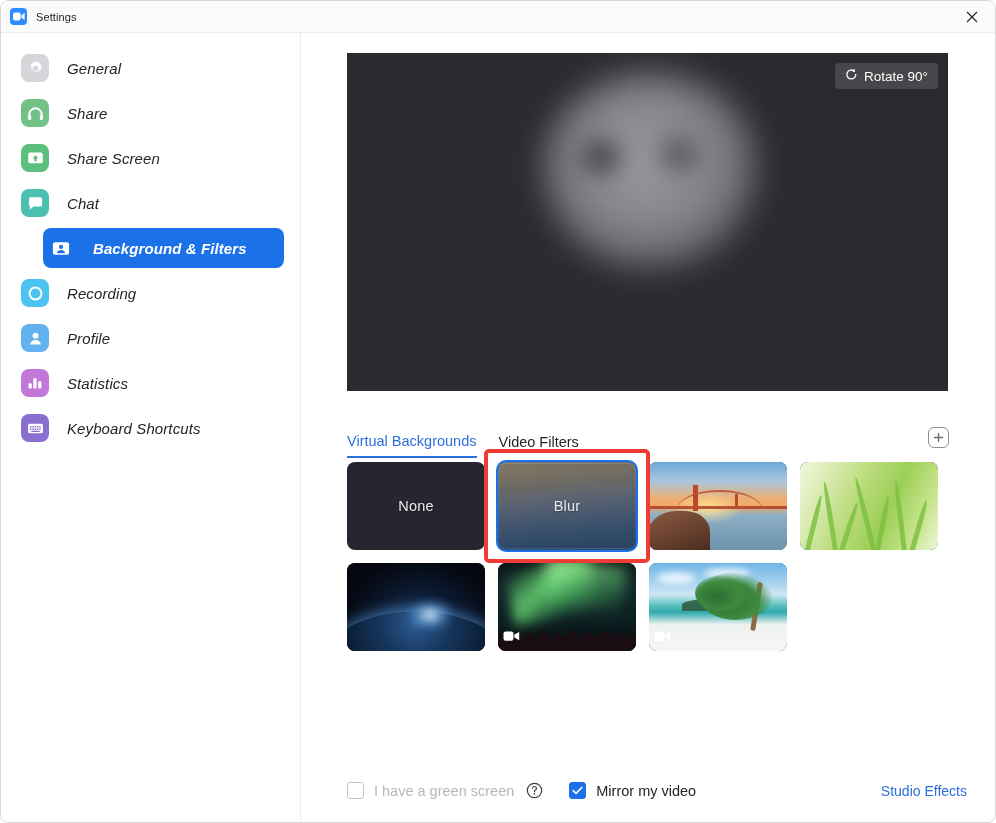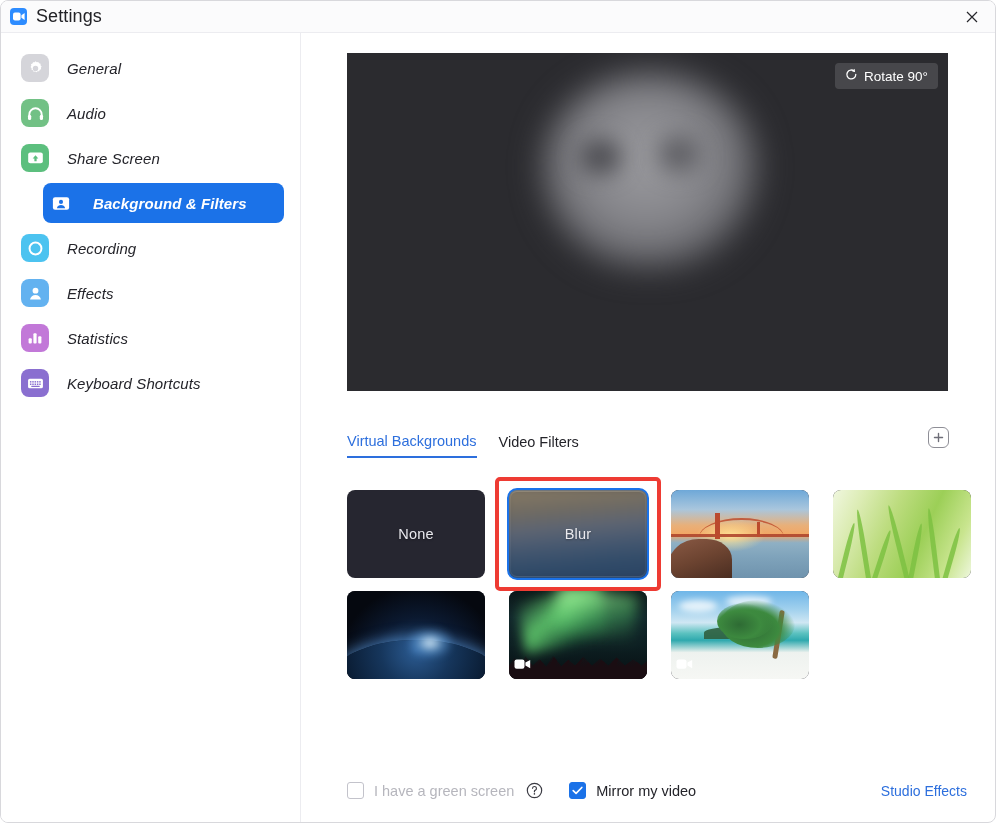--- a/index.html
+++ b/index.html
@@ -34,21 +34,21 @@
   .app-icon {
     width: 17px; height: 17px;
     border-radius: 4px;
     background: #2d8cff;
     display: flex; align-items: center; justify-content: center;
     flex: 0 0 auto;
   }
   .app-icon svg { display:block; }
   .title-text {
     margin-left: 9px;
-    font-size: 18px;
+    font-size: 11px;
     color: #222226;
     letter-spacing: .1px;
   }
   .close-btn {
     position: absolute;
     right: 0; top: 0;
     width: 46px; height: 31px;
     display: flex; align-items: center; justify-content: center;
     cursor: pointer;
   }
@@ -169,24 +169,24 @@
     right: -1px; top: -6px;
     width: 21px; height: 21px;
     border: 1.4px solid #8e8e96;
     border-radius: 6px;
     display: flex; align-items: center; justify-content: center;
     cursor: pointer;
   }
 
   
   .grid {
-    margin-top: 32px;
+    margin-top: 4px;
     display: grid;
     grid-template-columns: repeat(4, 138px);
-    gap: 13px 24px;
+    gap: 13px 13px;
     width: 620px;
   }
   .thumb {
     position: relative;
     width: 138px; height: 88px;
     border-radius: 8px;
     overflow: hidden;
     cursor: pointer;
     display: flex; align-items: center; justify-content: center;
     background: #262630;
@@ -351,33 +351,41 @@
 
 
       <div class="nav-item">
         <span class="nav-icon" style="background:#72c185">
           <svg width="17" height="15" viewBox="0 0 18 16">
             <path d="M2.4 12.4V9a6.6 6.6 0 0 1 13.2 0v3.4" stroke="#fff" stroke-width="2" fill="none" stroke-linecap="round"></path>
             <rect x="1" y="9.4" width="3.4" height="5.4" rx="1.6" fill="#fff"></rect>
             <rect x="13.6" y="9.4" width="3.4" height="5.4" rx="1.6" fill="#fff"></rect>
           </svg>
         </span>
-        <span class="nav-label">Audio</span>
+        <span class="nav-label">Share</span>
       </div>
 
       <div class="nav-item">
         <span class="nav-icon" style="background:#5cbf7e">
           <svg width="17" height="15" viewBox="0 0 18 16">
             <rect x="1.2" y="1.6" width="15.6" height="11.4" rx="2.2" fill="#fff"></rect>
             <path d="M9 4.4 L12 7.9 H10.2 V11 H7.8 V7.9 H6 Z" fill="#5cbf7e"></path>
           </svg>
         </span>
         <span class="nav-label">Share Screen</span>
       </div>
 
+      <div class="nav-item">
+        <span class="nav-icon" style="background:#4cc0b0">
+          <svg width="17" height="15" viewBox="0 0 18 16">
+            <path d="M2 3.2a2 2 0 0 1 2-2h10a2 2 0 0 1 2 2v6a2 2 0 0 1-2 2H7l-4 3.2V11.2H4a2 2 0 0 1-2-2z" fill="#fff"></path>
+          </svg>
+        </span>
+        <span class="nav-label">Chat</span>
+      </div>
 
       <div class="nav-item active">
         <span class="nav-icon">
           <svg width="18" height="15" viewBox="0 0 20 16">
             <rect x="1" y="1" width="18" height="14" rx="2.4" fill="#fff"></rect>
             <circle cx="10" cy="6.2" r="2.3" fill="#1b72e8"></circle>
             <path d="M5.4 13.4c.5-2.4 2.4-3.6 4.6-3.6s4.1 1.2 4.6 3.6z" fill="#1b72e8"></path>
           </svg>
         </span>
         <span class="nav-label">Background &amp; Filters</span>
@@ -392,21 +400,21 @@
         <span class="nav-label">Recording</span>
       </div>
 
       <div class="nav-item">
         <span class="nav-icon" style="background:#63b2f0">
           <svg width="17" height="17" viewBox="0 0 18 18">
             <circle cx="9" cy="6" r="3.1" fill="#fff"></circle>
             <path d="M3.2 15.4c.5-3.2 2.9-4.9 5.8-4.9s5.3 1.7 5.8 4.9z" fill="#fff"></path>
           </svg>
         </span>
-        <span class="nav-label">Effects</span>
+        <span class="nav-label">Profile</span>
       </div>
 
       <div class="nav-item">
         <span class="nav-icon" style="background:#c278d8">
           <svg width="16" height="14" viewBox="0 0 16 14">
             <rect x="1.6" y="7.2" width="3.2" height="5.4" rx="1" fill="#fff"></rect>
             <rect x="6.4" y="2.2" width="3.2" height="10.4" rx="1" fill="#fff"></rect>
             <rect x="11.2" y="5.2" width="3.2" height="7.4" rx="1" fill="#fff"></rect>
           </svg>
         </span>

